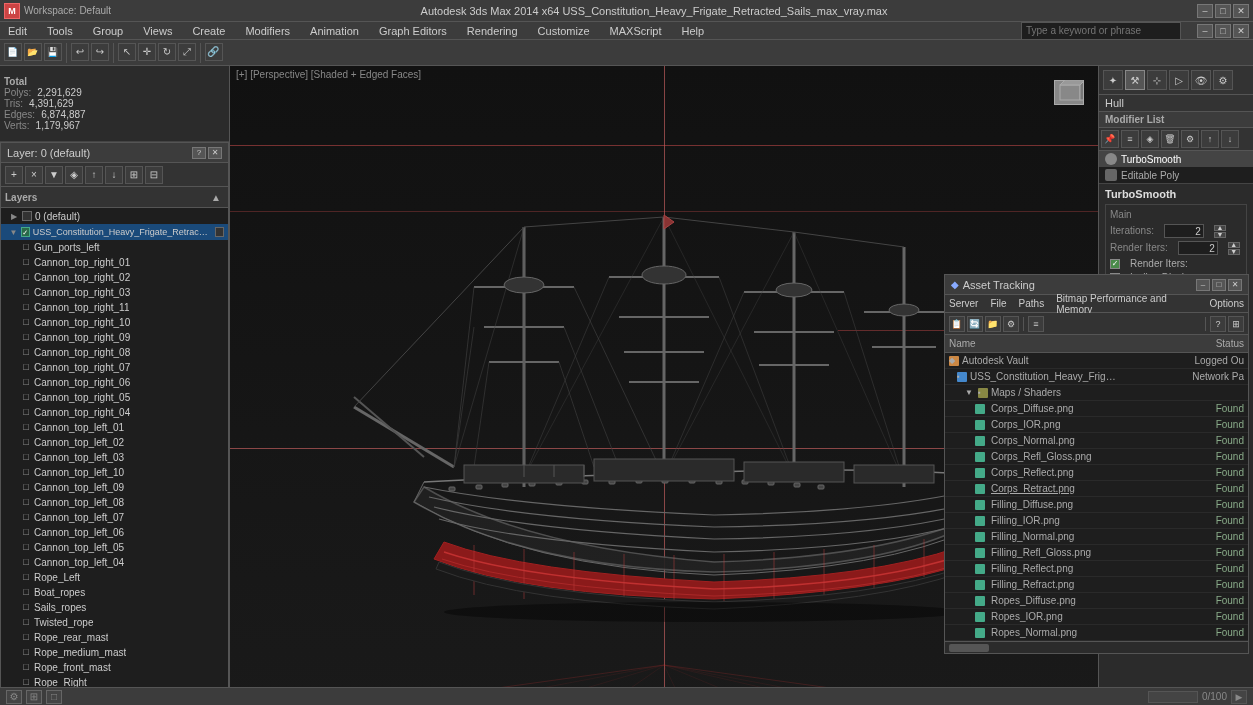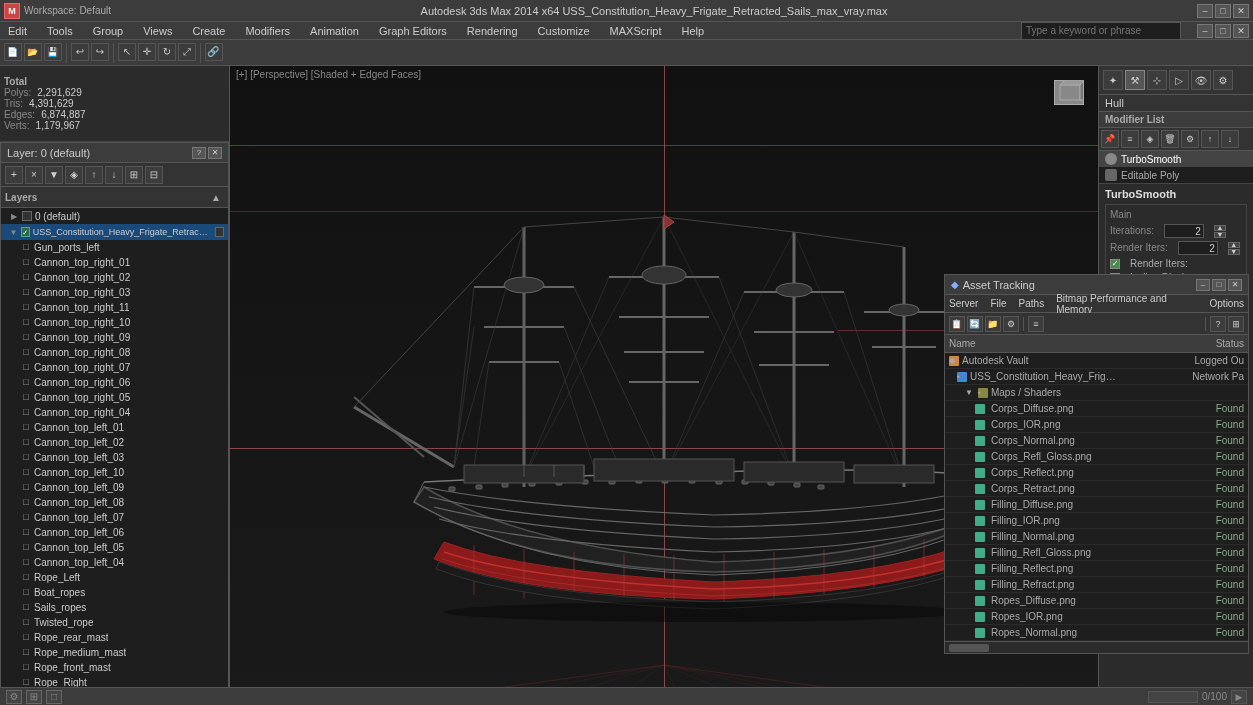--- a/index.html
+++ b/index.html
@@ -1083,21 +1083,21 @@
     <div class="asset-row" style="padding-left:30px;">
       <div class="asset-row-name">
         <span style="width:10px;height:10px;background:#4a8;border-radius:1px;display:inline-block;margin-right:3px;"></span>
         <span style="font-size:10px;color:#aaa;">Corps_Reflect.png</span>
       </div>
       <div class="asset-row-status">Found</div>
     </div>
     <div class="asset-row" style="padding-left:30px;">
       <div class="asset-row-name">
         <span style="width:10px;height:10px;background:#4a8;border-radius:1px;display:inline-block;margin-right:3px;"></span>
-        <span style="font-size:10px;color:#aaa;">Corps_Retract.png</span>
+        <span style="font-size:10px;color:#aaa;text-decoration:underline;">Corps_Retract.png</span>
       </div>
       <div class="asset-row-status">Found</div>
     </div>
     <div class="asset-row" style="padding-left:30px;">
       <div class="asset-row-name">
         <span style="width:10px;height:10px;background:#4a8;border-radius:1px;display:inline-block;margin-right:3px;"></span>
         <span style="font-size:10px;color:#aaa;">Filling_Diffuse.png</span>
       </div>
       <div class="asset-row-status">Found</div>
     </div>

